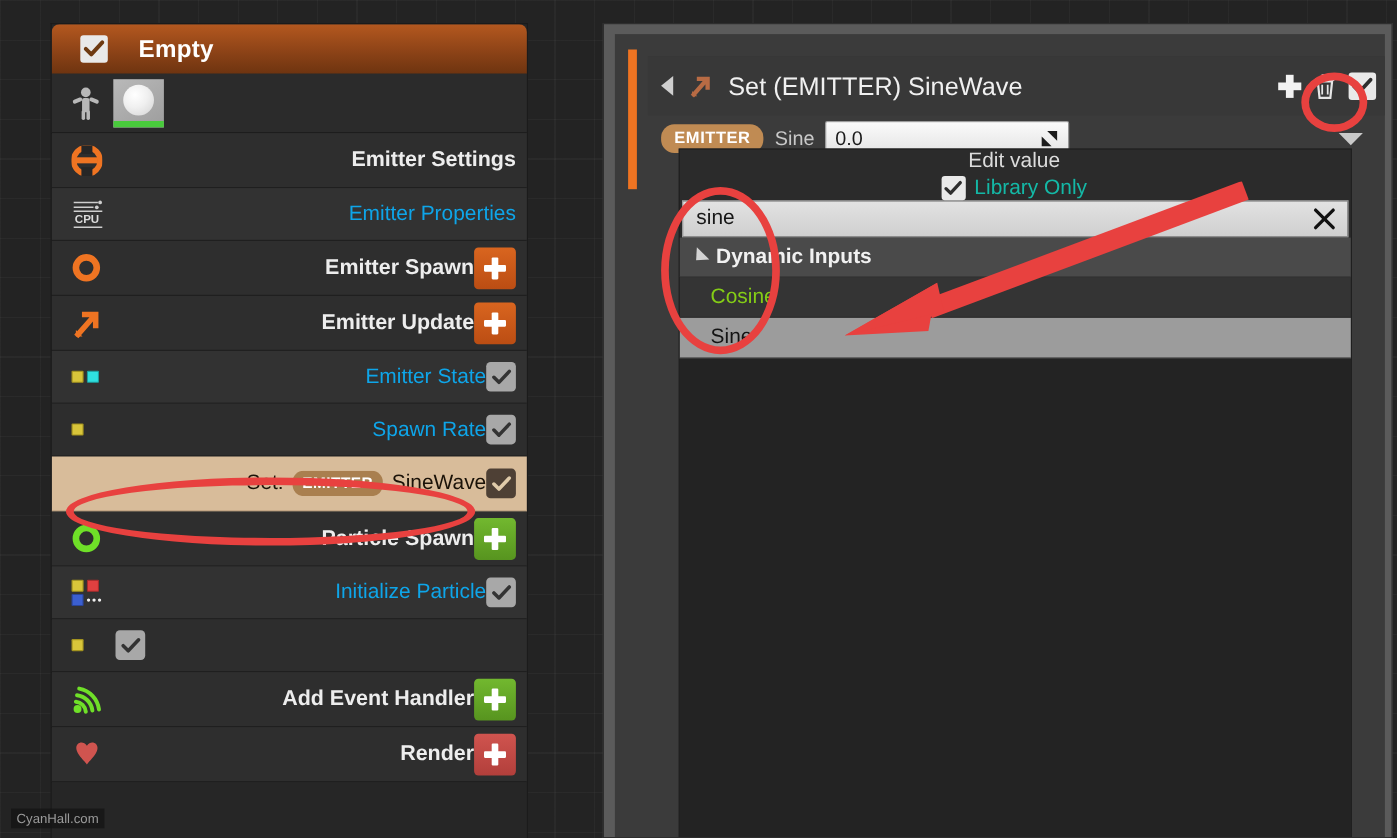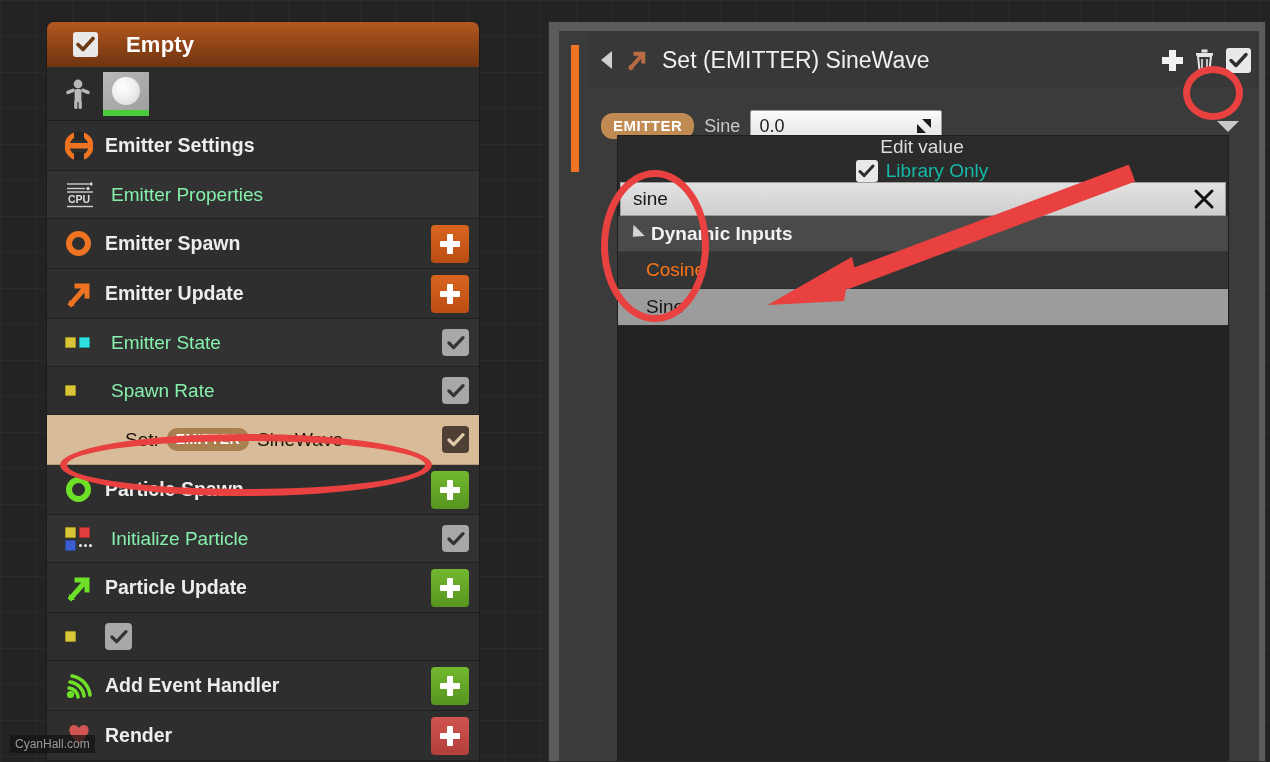--- a/index.html
+++ b/index.html
@@ -87,23 +87,24 @@
   .row .icon-slot {
     width: 40px; min-width: 40px;
     display: flex; align-items: flex-end; justify-content: flex-start;
   }
   .row .label {
     flex: 1;
     font-size: 19px;
     color: #e4e4e4;
     white-space: nowrap;
     overflow: hidden;
+    text-align: right;
   }
   .row.section .label { font-weight: bold; font-size: 19.5px; color: #ededed; }
-  .row.sub .label { font-weight: normal; color: #86efac; padding-left: 6px; }
+  .row.sub .label { font-weight: normal; color: #0ea5e9; padding-left: 6px; }
   .row.selected .label { color: #1a1208; font-weight: normal; padding-left: 6px; margin-left: 14px; }
 
   .plus-btn {
     width: 38px; height: 38px;
     border-radius: 4px;
     display: flex; align-items: center; justify-content: center;
     flex: 0 0 auto;
   }
   .plus-btn.orange { background: linear-gradient(to bottom,#d9651f,#bb4d13); }
   .plus-btn.green  { background: linear-gradient(to bottom,#72b82f,#57941f); }
@@ -162,21 +163,21 @@
     background: #3b3b3b;
   }
   .accent-bar {
     position: absolute;
     left: 12px; top: 14px;
     width: 8px; height: 127px;
     background: #ef7422;
   }
   .node-header {
     position: absolute;
-    left: 30px; top: 2px;
+    left: 30px; top: 20px;
     width: 670px; height: 54px;
     background: #383838;
     display: flex; align-items: center;
     gap: 14px; padding-left: 12px; padding-right: 8px;
   }
   .tri-collapse {
     width: 0; height: 0;
     border-top: 9px solid transparent;
     border-bottom: 9px solid transparent;
     border-right: 11px solid #cfcfcf;
@@ -204,21 +205,21 @@
     gap: 10px;
   }
   .emitter-pill {
     background: #c08b53;
     color: #fff; font-size: 15px; font-weight: bold;
     padding: 4px 12px 5px; border-radius: 12px;
     letter-spacing: 0.5px;
   }
   .param-name { font-size: 18px; color: #c9c9c9; }
   .value-field {
-    width: 192px; height: 32px;
+    width: 222px; height: 32px;
     background: linear-gradient(to bottom,#fbfbfb,#e2e2e2);
     border: 1px solid #9c9c9c;
     border-radius: 2px;
     display: flex; align-items: center;
     padding: 0 8px;
     position: relative;
   }
   .value-field .val { font-size: 18px; color: #1a1a1a; flex:1; }
   .drag-corner { width:18px; height:18px; }
   .chev-wrap { margin-left: auto; width: 34px; display:flex; justify-content:center; }
@@ -268,21 +269,21 @@
     width:0;height:0;
     border-left: 8px solid transparent;
     border-right: 8px solid transparent;
     border-top: 9px solid #d3d3d3;
     transform: rotate(45deg);
   }
   .tree-group .g-lbl { font-size: 19px; font-weight:bold; color:#f1f1f1; }
   .tree-item {
     height: 37px; display:flex; align-items:center;
     padding-left: 28px;
-    font-size: 19px; color:#f97316;
+    font-size: 19px; color:#84cc16;
     background:#343434;
     border-bottom: 1px solid #2c2c2c;
   }
   .tree-item.hl { background:#9c9c9c; color:#141414; }
   .dd-body { background:#232323; height: 100%; }
 
   
   .annot { position: absolute; pointer-events: none; }
   .ellipse {
     border: 7px solid #e8413f;
@@ -449,32 +450,20 @@
         </span>
       </div>
       <div class="label">Initialize Particle</div>
       <div class="row-check">
         <svg width="18" height="18" viewBox="0 0 18 18">
           <path d="M2 9 L6.6 13.6 L16 3.6" stroke="#333" stroke-width="3.2" fill="none" stroke-linecap="round" stroke-linejoin="round"></path>
         </svg>
       </div>
     </div>
 
-    <div class="row section">
-      <div class="icon-slot">
-        <svg width="28" height="28" viewBox="0 0 28 28">
-          <path d="M6 24 L20 8 M12 6 L22 6 L22 16" stroke="#6fe028" stroke-width="5" fill="none" stroke-linecap="square"></path>
-          <path d="M10 26 L4 20 L4 26 Z" fill="#6fe028"></path>
-        </svg>
-      </div>
-      <div class="label">Particle Update</div>
-      <div class="plus-btn green">
-        <span class="plus-glyph"></span>
-      </div>
-    </div>
 
     <div class="row sub alt">
       <div class="icon-slot">
         <span class="sq" style="background:#d8c53a;border:1px solid #a3931f;"></span>
       </div>
       <div class="row-check">
         <svg width="18" height="18" viewBox="0 0 18 18">
           <path d="M2 9 L6.6 13.6 L16 3.6" stroke="#333" stroke-width="3.2" fill="none" stroke-linecap="round" stroke-linejoin="round"></path>
         </svg>
       </div>

